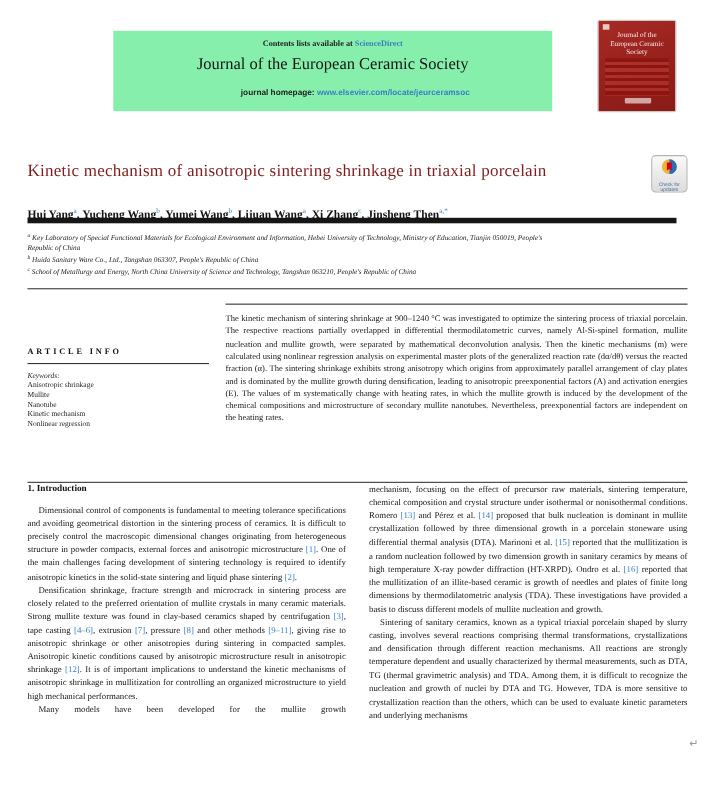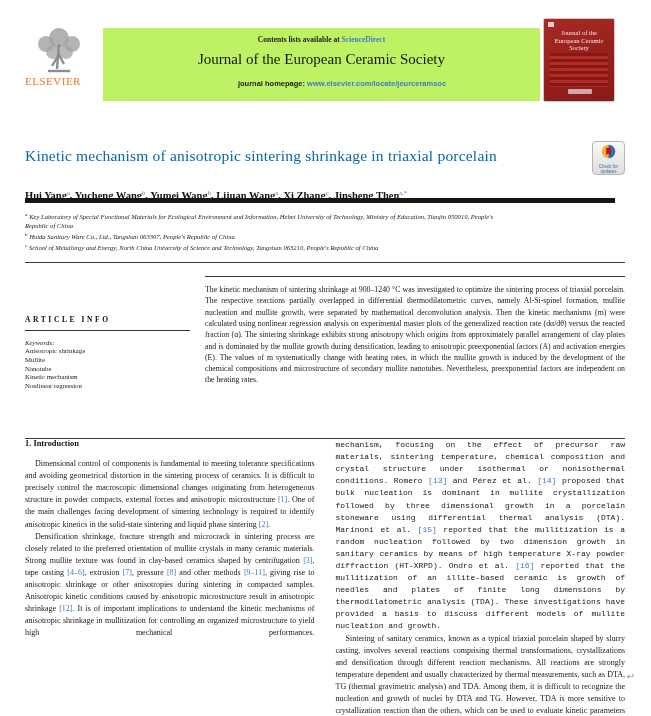--- a/index.html
+++ b/index.html
@@ -8,36 +8,36 @@
     font-family:"Liberation Serif", serif;color:#1c1c1c;
     -webkit-font-smoothing:antialiased;
   }
   .page{padding:18px 26px 0 25px;position:relative;height:698px;box-sizing:border-box;}
 
   
   .header{position:relative;height:90px;}
   .elsevier-logo{position:absolute;left:0;top:8px;width:76px;text-align:left;}
   .elsevier-logo .tree{display:block;margin-left:6px;}
   .elsevier-logo .logo-text{font-size:11px;color:#ee7623;letter-spacing:.5px;margin-top:1px;}
-  .banner{position:absolute;left:78px;top:10px;width:437px;height:73px;background:#bef264;text-align:center;box-sizing:border-box;padding-top:7px;}
+  .banner{position:absolute;left:78px;top:10px;width:399px;height:73px;background:#86efac;text-align:center;box-sizing:border-box;padding-top:7px;}
   .contents-line{font-size:7.5px;font-weight:bold;color:#222;}
   .link-blue{color:#3b7dc4;text-decoration:none;}
   .banner-title{font-size:15px;color:#161616;margin-top:7px;}
   .homepage-line{font-family:"Liberation Sans",sans-serif;font-size:7.5px;font-weight:bold;color:#222;margin-top:11px;padding-left:41px;}
   .cover{position:absolute;left:518px;top:0;width:72px;height:84px;background:linear-gradient(160deg,#a82a24 0%,#95201c 55%,#8a1b17 100%);border:1px solid #c9c9c9;box-sizing:border-box;border-radius:2px;}
   .cover-mark{position:absolute;left:4px;top:3px;width:6px;height:5px;background:rgba(255,255,255,.75);}
   .cover-title{color:#f5e9e9;font-size:6.5px;line-height:7.5px;text-align:center;padding:10px 6px 0 6px;}
   .cover-stripes{position:absolute;left:6px;right:6px;top:34px;height:34px;
     background:repeating-linear-gradient(180deg,rgba(140,20,16,.9) 0 3px,rgba(190,60,52,.55) 3px 6px);}
   .cover-foot{position:absolute;left:24px;bottom:7px;width:24px;height:5px;background:rgba(230,200,200,.8);border-radius:1px;}
   .black-bar{width:590px;height:5px;background:#161616;margin-top:90px;position:absolute;left:25px;top:108px;}
 
   
   .title-row{display:flex;justify-content:space-between;align-items:flex-start;margin-top:33px;}
-  .article-title{font-size:15.5px;font-weight:400;color:#0369a1;margin:6px 0 4px 0;letter-spacing:.2px;}
+  .article-title{font-size:15.5px;font-weight:400;color:#7f1d1d;margin:6px 0 4px 0;letter-spacing:.2px;}
   .check-badge{width:33px;height:34px;border:1px solid #b5b5b5;border-radius:4px;
     background:linear-gradient(#fafafa,#dcdcdc);text-align:center;box-sizing:border-box;padding-top:2px;flex:0 0 auto;margin-left:8px;}
   .badge-text{font-family:"Liberation Sans",sans-serif;font-size:4.5px;line-height:5px;color:#4a6e9e;margin-top:1px;}
 
   .authors{margin-top:13px;font-size:10.5px;font-weight:bold;color:#131313;}
   .author sup{font-size:6.5px;color:#3b7dc4;font-weight:normal;}
   .author:not(:last-child)::after{content:", ";}
 
   .affils{margin-top:9px;}
   .affil{font-size:6.6px;font-style:italic;line-height:9px;color:#222;max-width:480px;}
@@ -53,49 +53,31 @@
   .head-rule{border-top:1px solid #333;margin:6px 0 7px 0;}
   .kw-label{font-size:6.8px;font-style:italic;line-height:9px;}
   .kw{font-size:6.8px;line-height:8.8px;}
   .abs-text{font-size:7.8px;line-height:11.3px;text-align:justify;margin:0;color:#181818;}
 
   
   .body-cols{display:flex;gap:21px;}
   .col{width:290px;}
   .intro-heading{font-size:8.4px;font-weight:bold;margin:0 0 10px 0;color:#111;}
   .para{font-size:8px;line-height:12.1px;text-align:justify;margin:0;text-indent:10px;color:#181818;}
-  .col-right .para:first-of-type{text-indent:0;font-family:Liberation Mono, monospace;}
+  .col-right .para:first-of-type{text-indent:0;}
   .col-left .para:last-of-type{text-align-last:justify;}
   .cite{color:#3b7dc4;}
   .return-mark{position:absolute;right:16px;bottom:16px;font-size:10px;color:#9a9a9a;font-family:"DejaVu Sans",sans-serif;}
 </style>
 </head>
 <body>
 
 <div class="page">
 
   <div class="header">
-    <div class="elsevier-logo">
-      <svg class="tree" width="56" height="48" viewBox="0 0 56 48">
-        <g fill="#a3a3a3">
-          <circle cx="28" cy="12" r="10" opacity=".85"></circle>
-          <circle cx="15" cy="18" r="8" opacity=".8"></circle>
-          <circle cx="41" cy="18" r="8" opacity=".8"></circle>
-          <circle cx="22" cy="26" r="7" opacity=".75"></circle>
-          <circle cx="35" cy="26" r="7" opacity=".75"></circle>
-        </g>
-        <g stroke="#8c8c8c" stroke-width="2.4" fill="none">
-          <path d="M28 18 L26 43"></path>
-          <path d="M27 27 L33 38"></path>
-          <path d="M27 30 L21 40"></path>
-          <path d="M17 45 h22"></path>
-        </g>
-      </svg>
-      <div class="logo-text">ELSEVIER</div>
-    </div>
 
     <div class="banner">
       <div class="contents-line">
         <span>Contents lists available at</span>
         <a href="#" class="link-blue">ScienceDirect</a>
       </div>
       <div class="banner-title">Journal of the European Ceramic Society</div>
       <div class="homepage-line">
         <span>journal homepage:</span>
         <a href="#" class="link-blue">www.elsevier.com/locate/jeurceramsoc</a>
@@ -172,20 +154,21 @@
 
   <hr class="rule">
 
   <div class="body-cols">
     <div class="col col-left">
       <h2 class="intro-heading">1. Introduction</h2>
       <div>
 
       <p class="para">Dimensional control of components is fundamental to meeting tolerance specifications and avoiding geometrical distortion in the sintering process of ceramics. It is difficult to precisely control the macroscopic dimensional changes originating from heterogeneous structure in powder compacts, external forces and anisotropic microstructure <span class="cite">[1]</span>. One of the main challenges facing development of sintering technology is required to identify anisotropic kinetics in the solid-state sintering and liquid phase sintering <span class="cite">[2]</span>.</p>
           <p class="para">Densification shrinkage, fracture strength and microcrack in sintering process are closely related to the preferred orientation of mullite crystals in many ceramic materials. Strong mullite texture was found in clay-based ceramics shaped by centrifugation <span class="cite">[3]</span>, tape casting <span class="cite">[4–6]</span>, extrusion <span class="cite">[7]</span>, pressure <span class="cite">[8]</span> and other methods <span class="cite">[9–11]</span>, giving rise to anisotropic shrinkage or other anisotropies during sintering in compacted samples. Anisotropic kinetic conditions caused by anisotropic microstructure result in anisotropic shrinkage <span class="cite">[12]</span>. It is of important implications to understand the kinetic mechanisms of anisotropic shrinkage in mullitization for controlling an organized microstructure to yield high mechanical performances.</p>
+          <p class="para">Many models have been developed for the mullite growth</p>
         </div>
     </div>
     <div class="col col-right">
       <div>
 
       <p class="para">mechanism, focusing on the effect of precursor raw materials, sintering temperature, chemical composition and crystal structure under isothermal or nonisothermal conditions. Romero <span class="cite">[13]</span> and Pérez et al. <span class="cite">[14]</span> proposed that bulk nucleation is dominant in mullite crystallization followed by three dimensional growth in a porcelain stoneware using differential thermal analysis (DTA). Marinoni et al. <span class="cite">[15]</span> reported that the mullitization is a random nucleation followed by two dimension growth in sanitary ceramics by means of high temperature X-ray powder diffraction (HT-XRPD). Ondro et al. <span class="cite">[16]</span> reported that the mullitization of an illite-based ceramic is growth of needles and plates of finite long dimensions by thermodilatometric analysis (TDA). These investigations have provided a basis to discuss different models of mullite nucleation and growth.</p>
           <p class="para">Sintering of sanitary ceramics, known as a typical triaxial porcelain shaped by slurry casting, involves several reactions comprising thermal transformations, crystallizations and densification through different reaction mechanisms. All reactions are strongly temperature dependent and usually characterized by thermal measurements, such as DTA, TG (thermal gravimetric analysis) and TDA. Among them, it is difficult to recognize the nucleation and growth of nuclei by DTA and TG. However, TDA is more sensitive to crystallization reaction than the others, which can be used to evaluate kinetic parameters and underlying mechanisms</p>
         </div>
     </div>
   </div>

